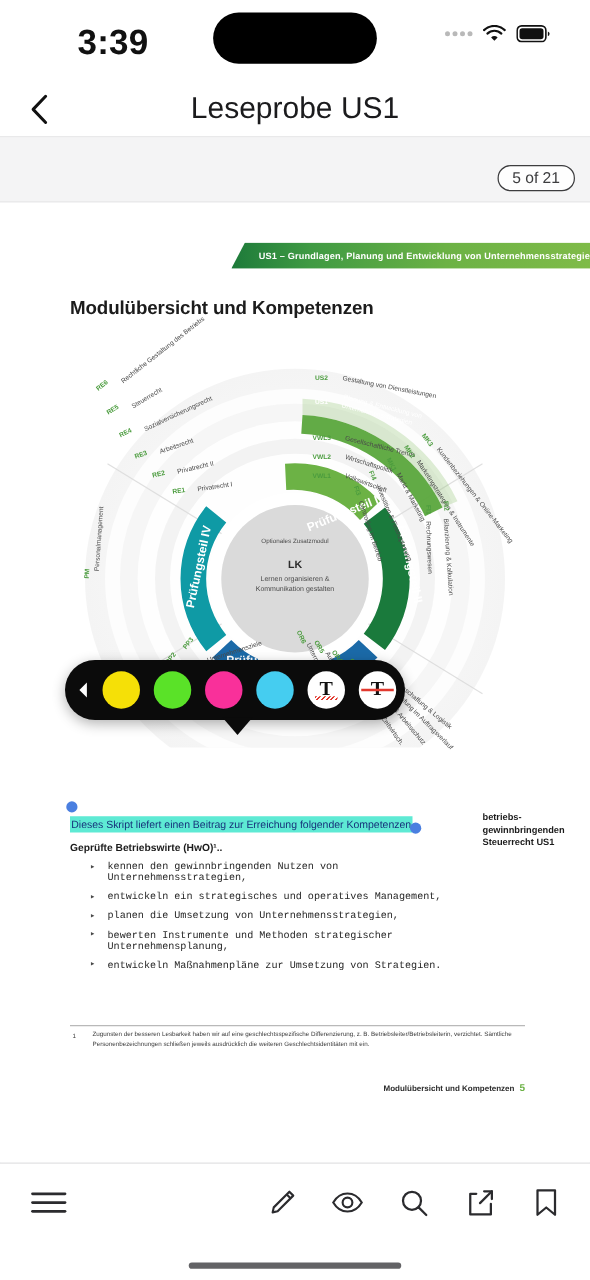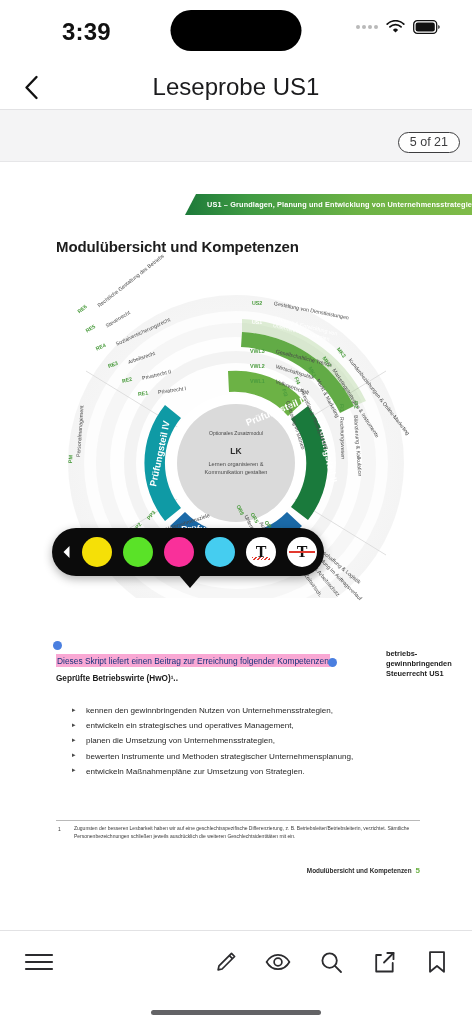--- a/index.html
+++ b/index.html
@@ -11,21 +11,21 @@
   }
   #app { position: relative; width: 472px; height: 1024px; background: #fff; }
 
   
   .statusbar {
     position: relative; height: 62px; width: 100%;
     background: #ffffff;
   }
   .sb-time {
     position: absolute; left: 62px; top: 18px;
-    font-size: 24px; font-weight: 700; color: #111;
+    font-size: 28px; font-weight: 700; color: #111;
     letter-spacing: .2px;
   }
   .dynamic-island {
     position: absolute; left: 50%; transform: translateX(-50%);
     top: 10px; width: 131px; height: 41px;
     background: #000; border-radius: 22px;
   }
   .sb-right {
     position: absolute; right: 32px; top: 20px;
     display: flex; align-items: center; gap: 8px;
@@ -103,32 +103,32 @@
   .corelabel {
     position: absolute; text-align: center; width: 92px; left: 134px;
     color: #4a4a4a; white-space: normal;
   }
 
   
   .selpara {
     position: absolute; left: 56px; top: 487px; width: 276px;
   }
   .selpara .hl {
-    background: #f9a8d4; color: #16327a; font-size: 8.4px;
+    background: #5eead4; color: #16327a; font-size: 8.4px;
     padding: 1.5px 1px; line-height: 1.35; display: inline;
   }
   .selhandle { position: absolute; width: 9px; height: 9px; border-radius: 50%; background: #4a7fe0; }
   .selhandle.start { left: -3px; top: -8px; }
   .selhandle.end { left: 272px; top: 9px; }
 
   .bold-sub {
     position: absolute; left: 56px; top: 512px;
     font-size: 8.2px; font-weight: 700; color: #1c1c1c;
   }
-  .bullets { position: absolute; left: 70px; top: 544px; width: 300px; }
+  .bullets { position: absolute; left: 70px; top: 527px; width: 300px; font-family: Liberation Mono, monospace; }
   .bullets li {
     list-style: none; font-size: 8.1px; color: #262626;
     margin-bottom: 6.2px; position: relative; padding-left: 16px;
   }
   .bullets li:before {
     content: "\25B8"; position: absolute; left: 2px; top: -.5px;
     color: #4a4a4a; font-size: 7px;
   }
 
   .marginnote {

